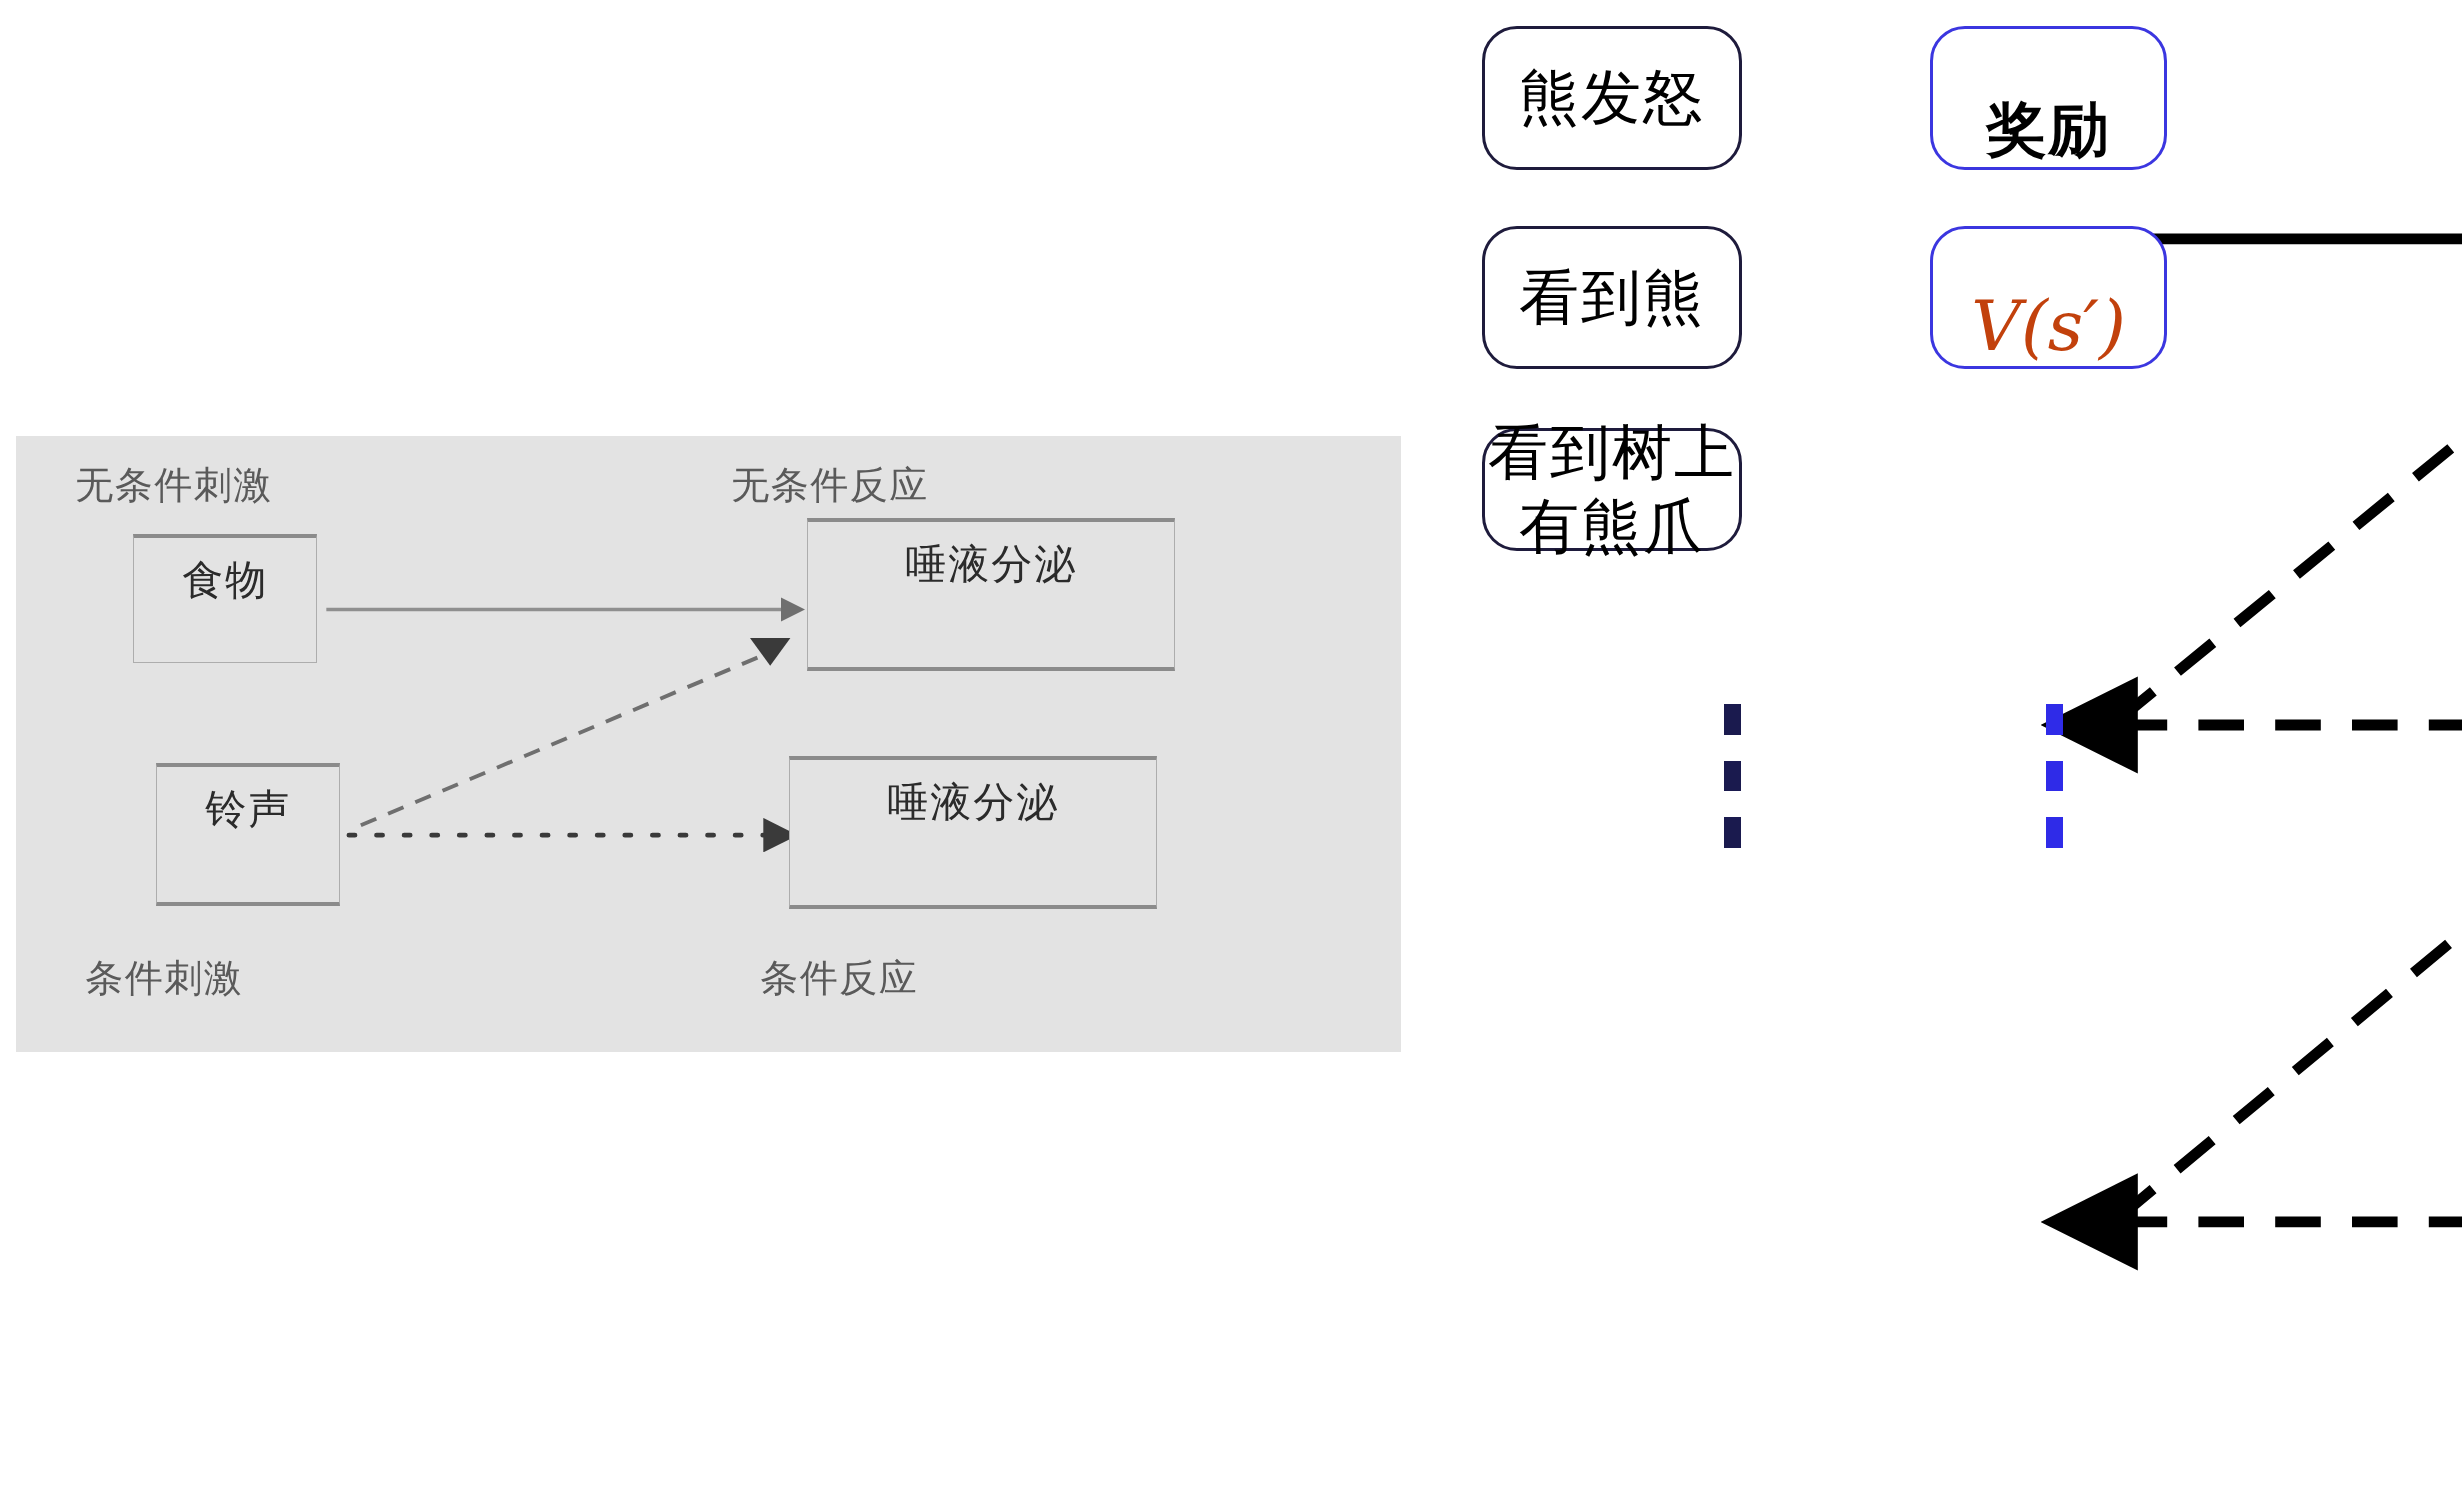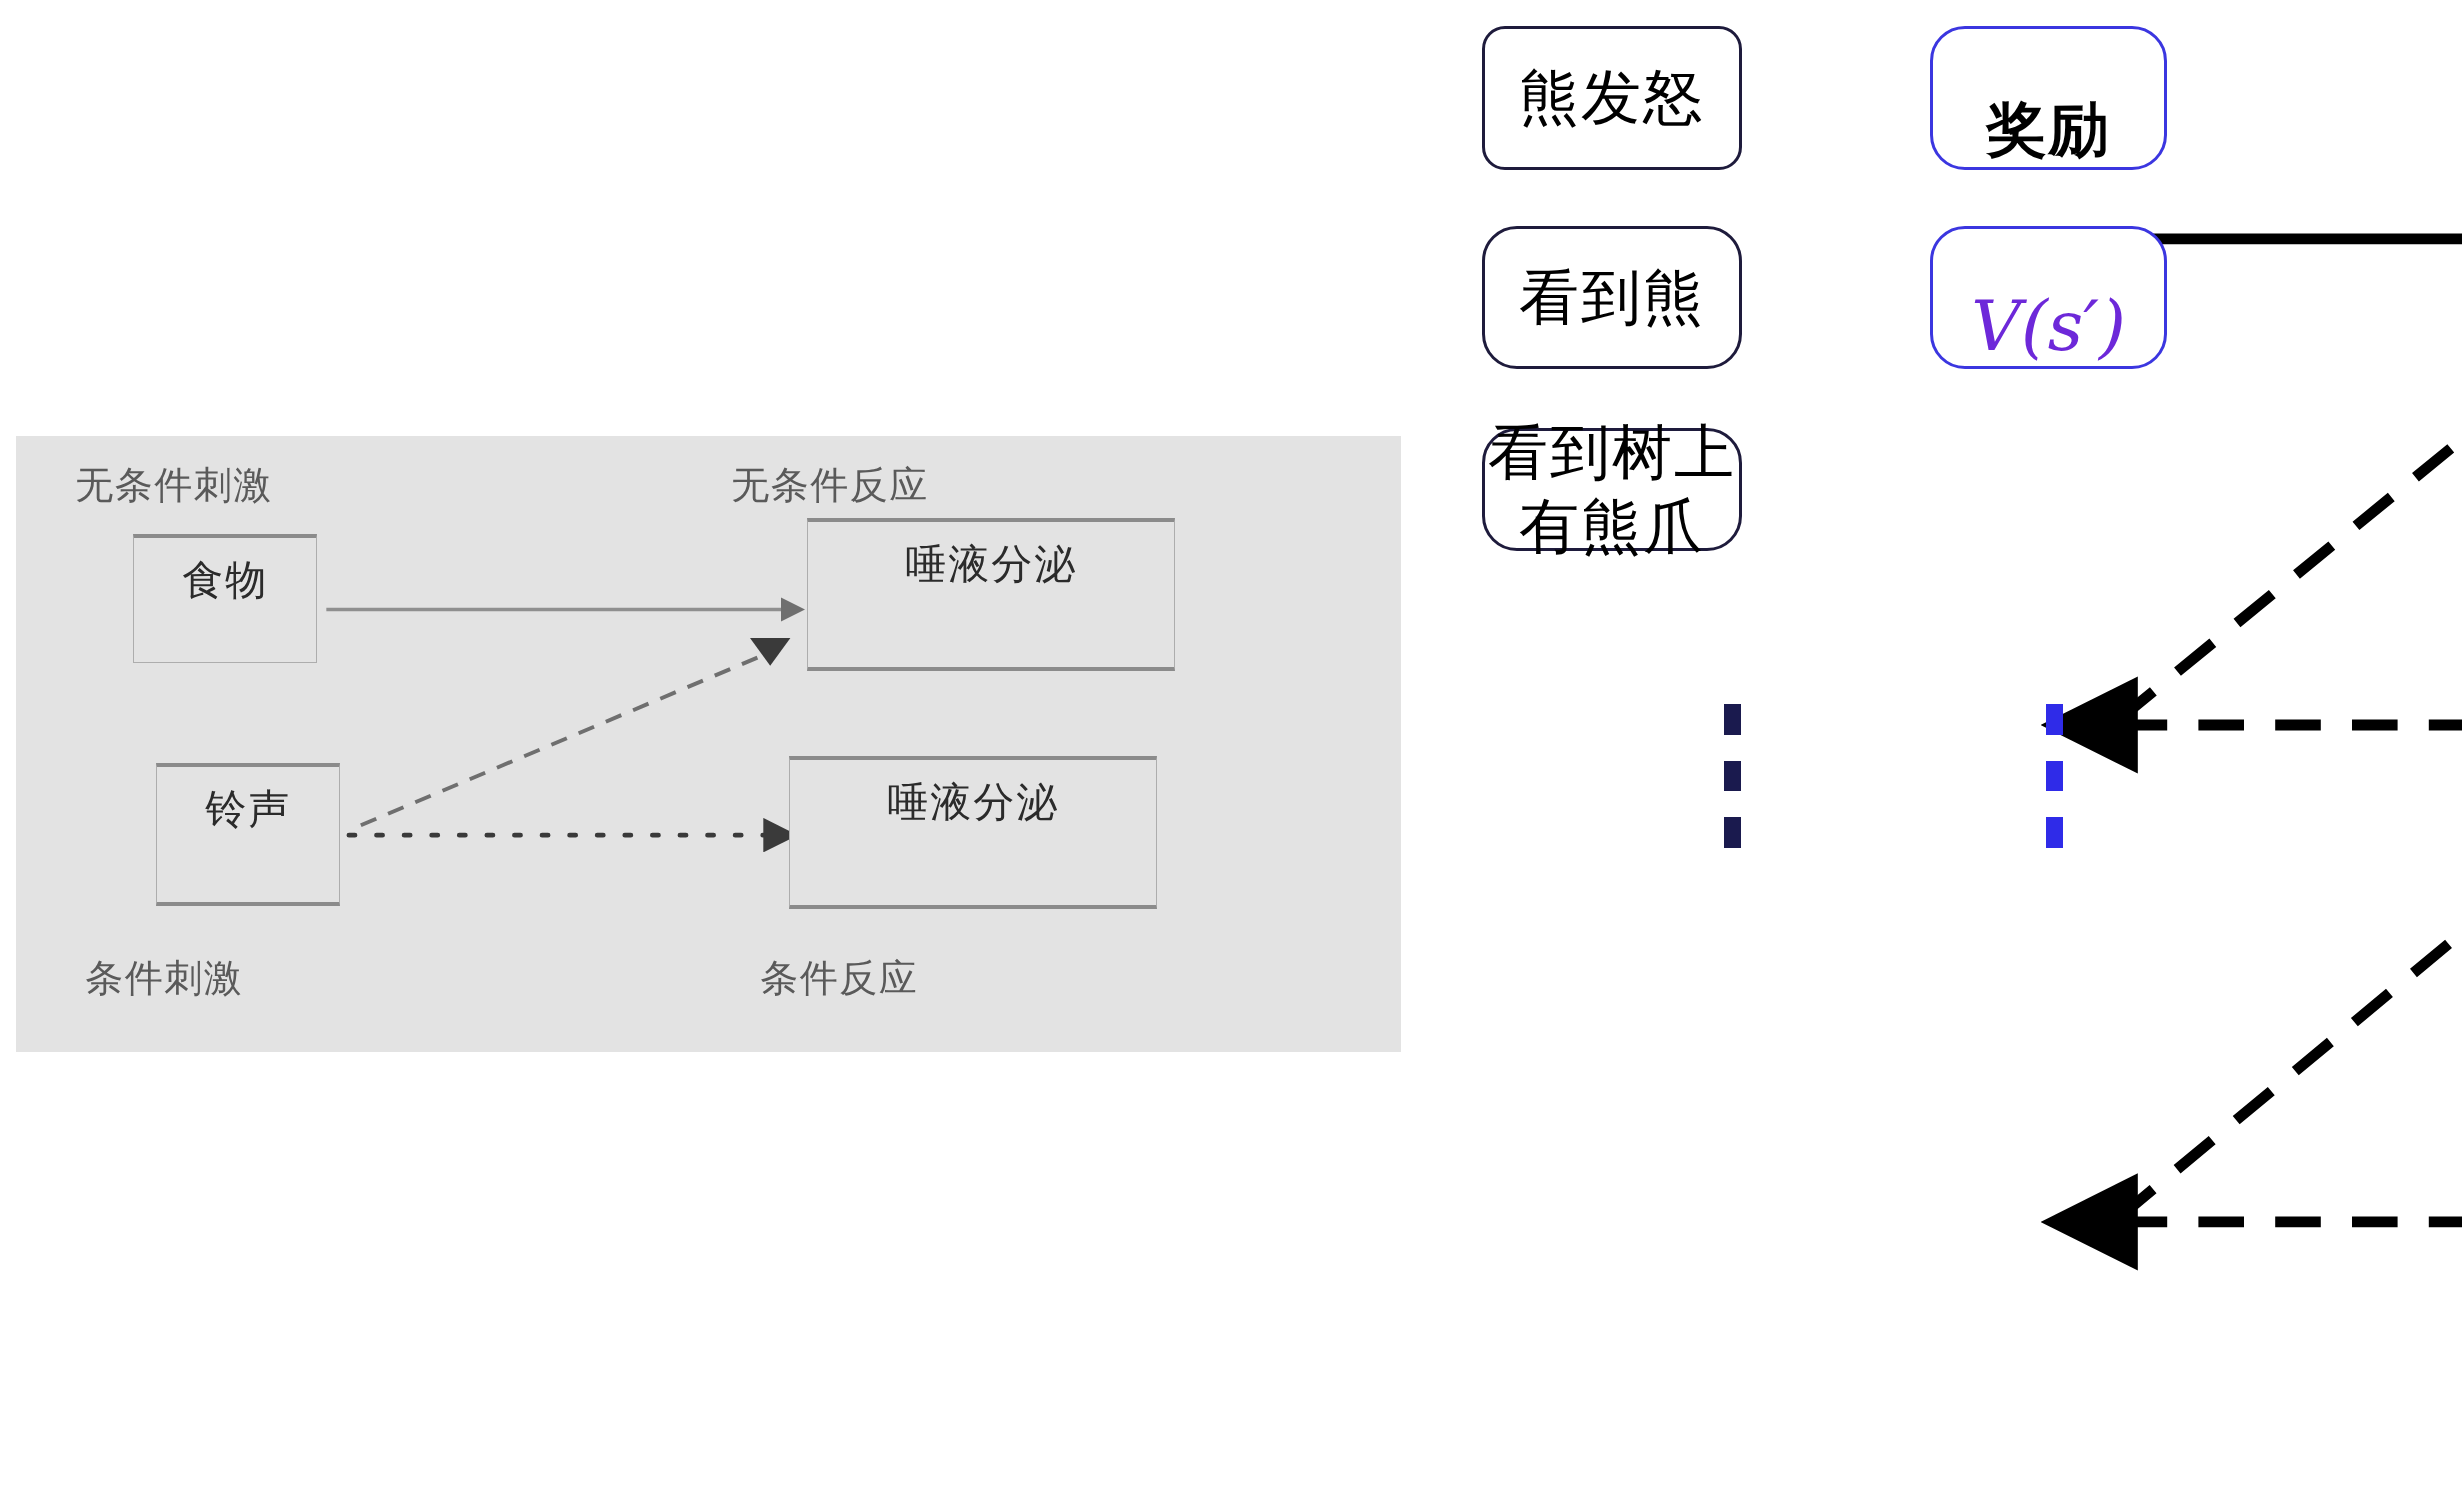--- a/index.html
+++ b/index.html
@@ -87,27 +87,27 @@
   .rl-cn {
     color: #000000;
     font-size: 60px;
     line-height: 1.22;
     letter-spacing: 2px;
     font-family: "DejaVu Sans", "Liberation Sans", sans-serif;
     white-space: pre-line;
   }
   .rl-cn.bold { font-weight: bold; }
   .rl-math {
-    color: #6d28d9;
+    color: #c2410c;
     font-size: 69px;
     font-style: italic;
     font-family: "DejaVu Serif", "Liberation Serif", serif;
   }
 
-  #rl-box-bear-angry { left: 0px;    top: 25.6px;   width: 260px; height: 144px; border-radius: 23px; }
+  #rl-box-bear-angry { left: 0px;    top: 25.6px;   width: 260px; height: 144px; }
   #rl-box-see-bear   { left: 0px;    top: 226px;  width: 260px; height: 143px; }
   #rl-box-claw       { left: 0px;    top: 428px;  width: 260px; height: 123px; }
   #rl-box-reward     { left: 448px;  top: 25.6px;   width: 237px; height: 144px; }
   #rl-box-vsp        { left: 448px;  top: 226px;  width: 237px; height: 143px; }
   #rl-box-vs         { left: 448px;  top: 428px;  width: 237px; height: 149px; }
 
   #rl-svg {
     position: absolute; left: 0; top: 0;
     width: 1824px; height: 1498px;
     overflow: visible;

